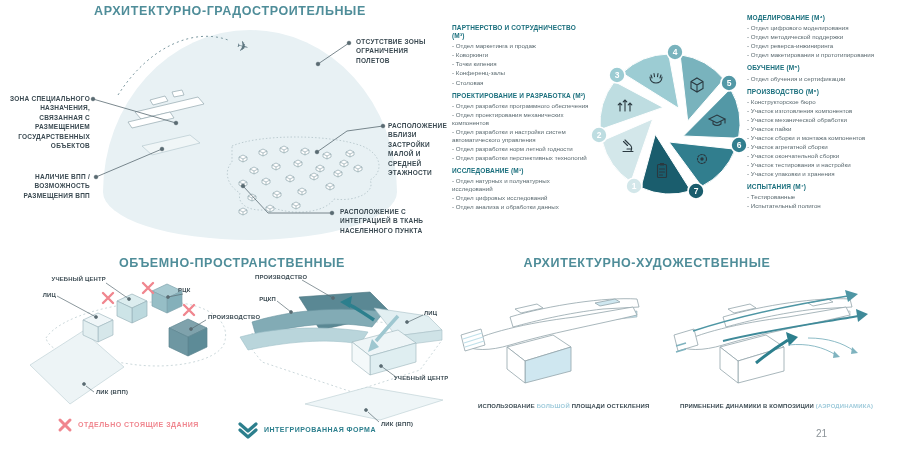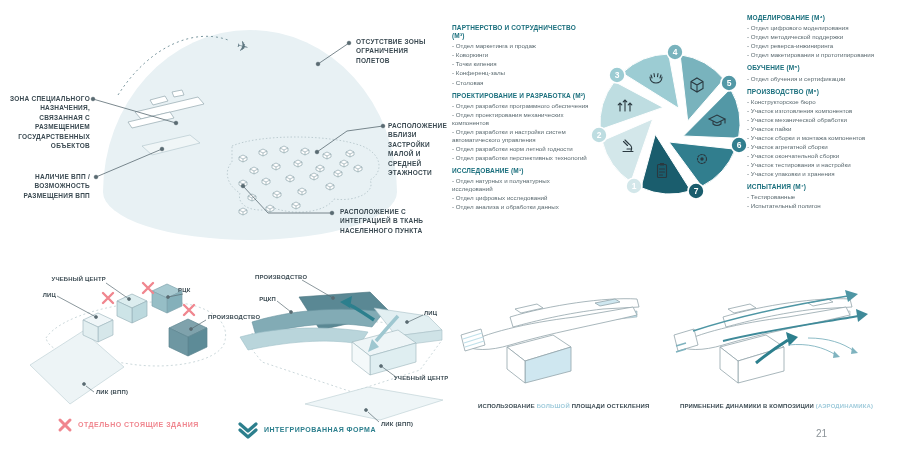--- a/index.html
+++ b/index.html
@@ -23,20 +23,21 @@
   .cap{position:absolute;font-weight:bold;font-size:5.9px;letter-spacing:.2px;color:#3b4a52;white-space:nowrap;}
   .cap .hl{color:#9fcbdb;}
   .pagenum{position:absolute;font-size:10px;color:#8b9398;}
   svg{position:absolute;overflow:visible;}
 </style>
 </head>
 <body>
 
 <div id="stage">
 
+  <div class="q-title" style="left:0;top:4px;width:460px">АРХИТЕКТУРНО-ГРАДОСТРОИТЕЛЬНЫЕ</div>
 
   <svg width="450" height="255" style="left:0;top:0" viewBox="0 0 450 255">
     <defs>
       <g id="mc">
         <path d="M0,-3 L4,-1 L4,2 L0,4 L-4,2 L-4,-1 Z" fill="#ffffff" stroke="#8fa6ae" stroke-width="0.7"></path>
         <path d="M-4,-1 L0,1 L4,-1 M0,1 L0,4" fill="none" stroke="#8fa6ae" stroke-width="0.7"></path>
       </g>
     </defs>
     <path d="M103,192 A147,162 0 0 1 397,192 A147,48 0 0 1 103,192 Z" fill="#e8f1f4"></path>
     <path d="M118,95 C150,45 195,28 228,40" fill="none" stroke="#7d99a1" stroke-width="1" stroke-dasharray="2,3"></path>
@@ -234,20 +235,21 @@
           <circle cx="154" cy="105" r="8" fill="#317e8e" stroke="#fff" stroke-width="1.6"></circle>
           <text x="154" y="108">6</text>
         </g>
       <g>
           <circle cx="111" cy="151" r="8" fill="#1a5d6d" stroke="#fff" stroke-width="1.6"></circle>
           <text x="111" y="154">7</text>
         </g>
     </g>
   </svg>
 
+  <div class="q-title" style="left:0;top:256px;width:464px">ОБЪЕМНО-ПРОСТРАНСТВЕННЫЕ</div>
 
   <svg width="450" height="195" style="left:0;top:255px" viewBox="0 0 450 195">
     <g transform="translate(0,-255)">
 
       <path fill="none" stroke="#b6c7cc" stroke-width="0.7" stroke-dasharray="2,2.5" d="M46,338 C60,316 120,300 170,302 C210,304 232,322 224,344 C216,362 170,370 130,364 C90,358 50,356 46,338 Z"></path>
       <path d="M83,331 L124,367 L70,404 L30,365 Z" fill="#edf4f6" stroke="#b9cdd2" stroke-width="0.6"></path>
       <g stroke="#a3bac1" stroke-width="0.7">
         <path d="M98,313 L113,320 L98,327 L83,320 Z" fill="#f0f6f8"></path>
         <path d="M98,327 L113,320 L113,335 L98,342 Z" fill="#d6e7ea"></path>
         <path d="M83,320 L98,327 L98,342 L83,335 Z" fill="#e3eff1"></path>
@@ -335,20 +337,21 @@
   <svg width="14" height="14" style="left:58px;top:418px" viewBox="0 0 14 14">
     <path d="M2,2 L12,12 M12,2 L2,12" stroke="#f0868f" stroke-width="3" stroke-linecap="round"></path>
   </svg>
   <div class="legend-txt pink" style="left:78px;top:421px">ОТДЕЛЬНО СТОЯЩИЕ ЗДАНИЯ</div>
 
   <svg width="20" height="16" style="left:238px;top:422px" viewBox="0 0 20 16">
     <path d="M2,2 L10,9 L18,2 M2,8 L10,15 L18,8" stroke="#2c7f8d" stroke-width="3.2" fill="none" stroke-linecap="round" stroke-linejoin="round"></path>
   </svg>
   <div class="legend-txt teal" style="left:264px;top:426px">ИНТЕГРИРОВАННАЯ ФОРМА</div>
 
+  <div class="q-title" style="left:450px;top:256px;width:394px">АРХИТЕКТУРНО-ХУДОЖЕСТВЕННЫЕ</div>
 
   <svg width="205" height="120" style="left:455px;top:283px" viewBox="0 0 205 120">
     <g stroke="#93a5ab" stroke-width="0.8" stroke-linejoin="round">
       <path d="M55,34 C95,22 150,14 182,16 L184,24 L148,26 C112,30 80,38 58,44 Z" fill="#fff"></path>
       <path d="M58,46 C95,38 140,32 182,28 L182,34 C145,38 100,44 60,52 Z" fill="#bfe0ea" stroke-width="0.5"></path>
       <path d="M8,62 C30,50 70,40 120,34 L178,24 L182,32 C140,42 95,50 55,62 C35,68 18,68 8,62 Z" fill="#fff"></path>
       <path d="M60,26 l22,-5 6,4 -22,5 Z" fill="#fff"></path>
       <path d="M140,20 l20,-4 5,3 -20,4 Z" fill="#cfe7f0"></path>
       <path d="M6,52 L26,46 L30,62 L10,68 Z" fill="#fff"></path>
       <path d="M8,56 L27,50 M9,60 L28,54 M10,64 L29,58" stroke="#bfe0ea" stroke-width="1.2"></path>

